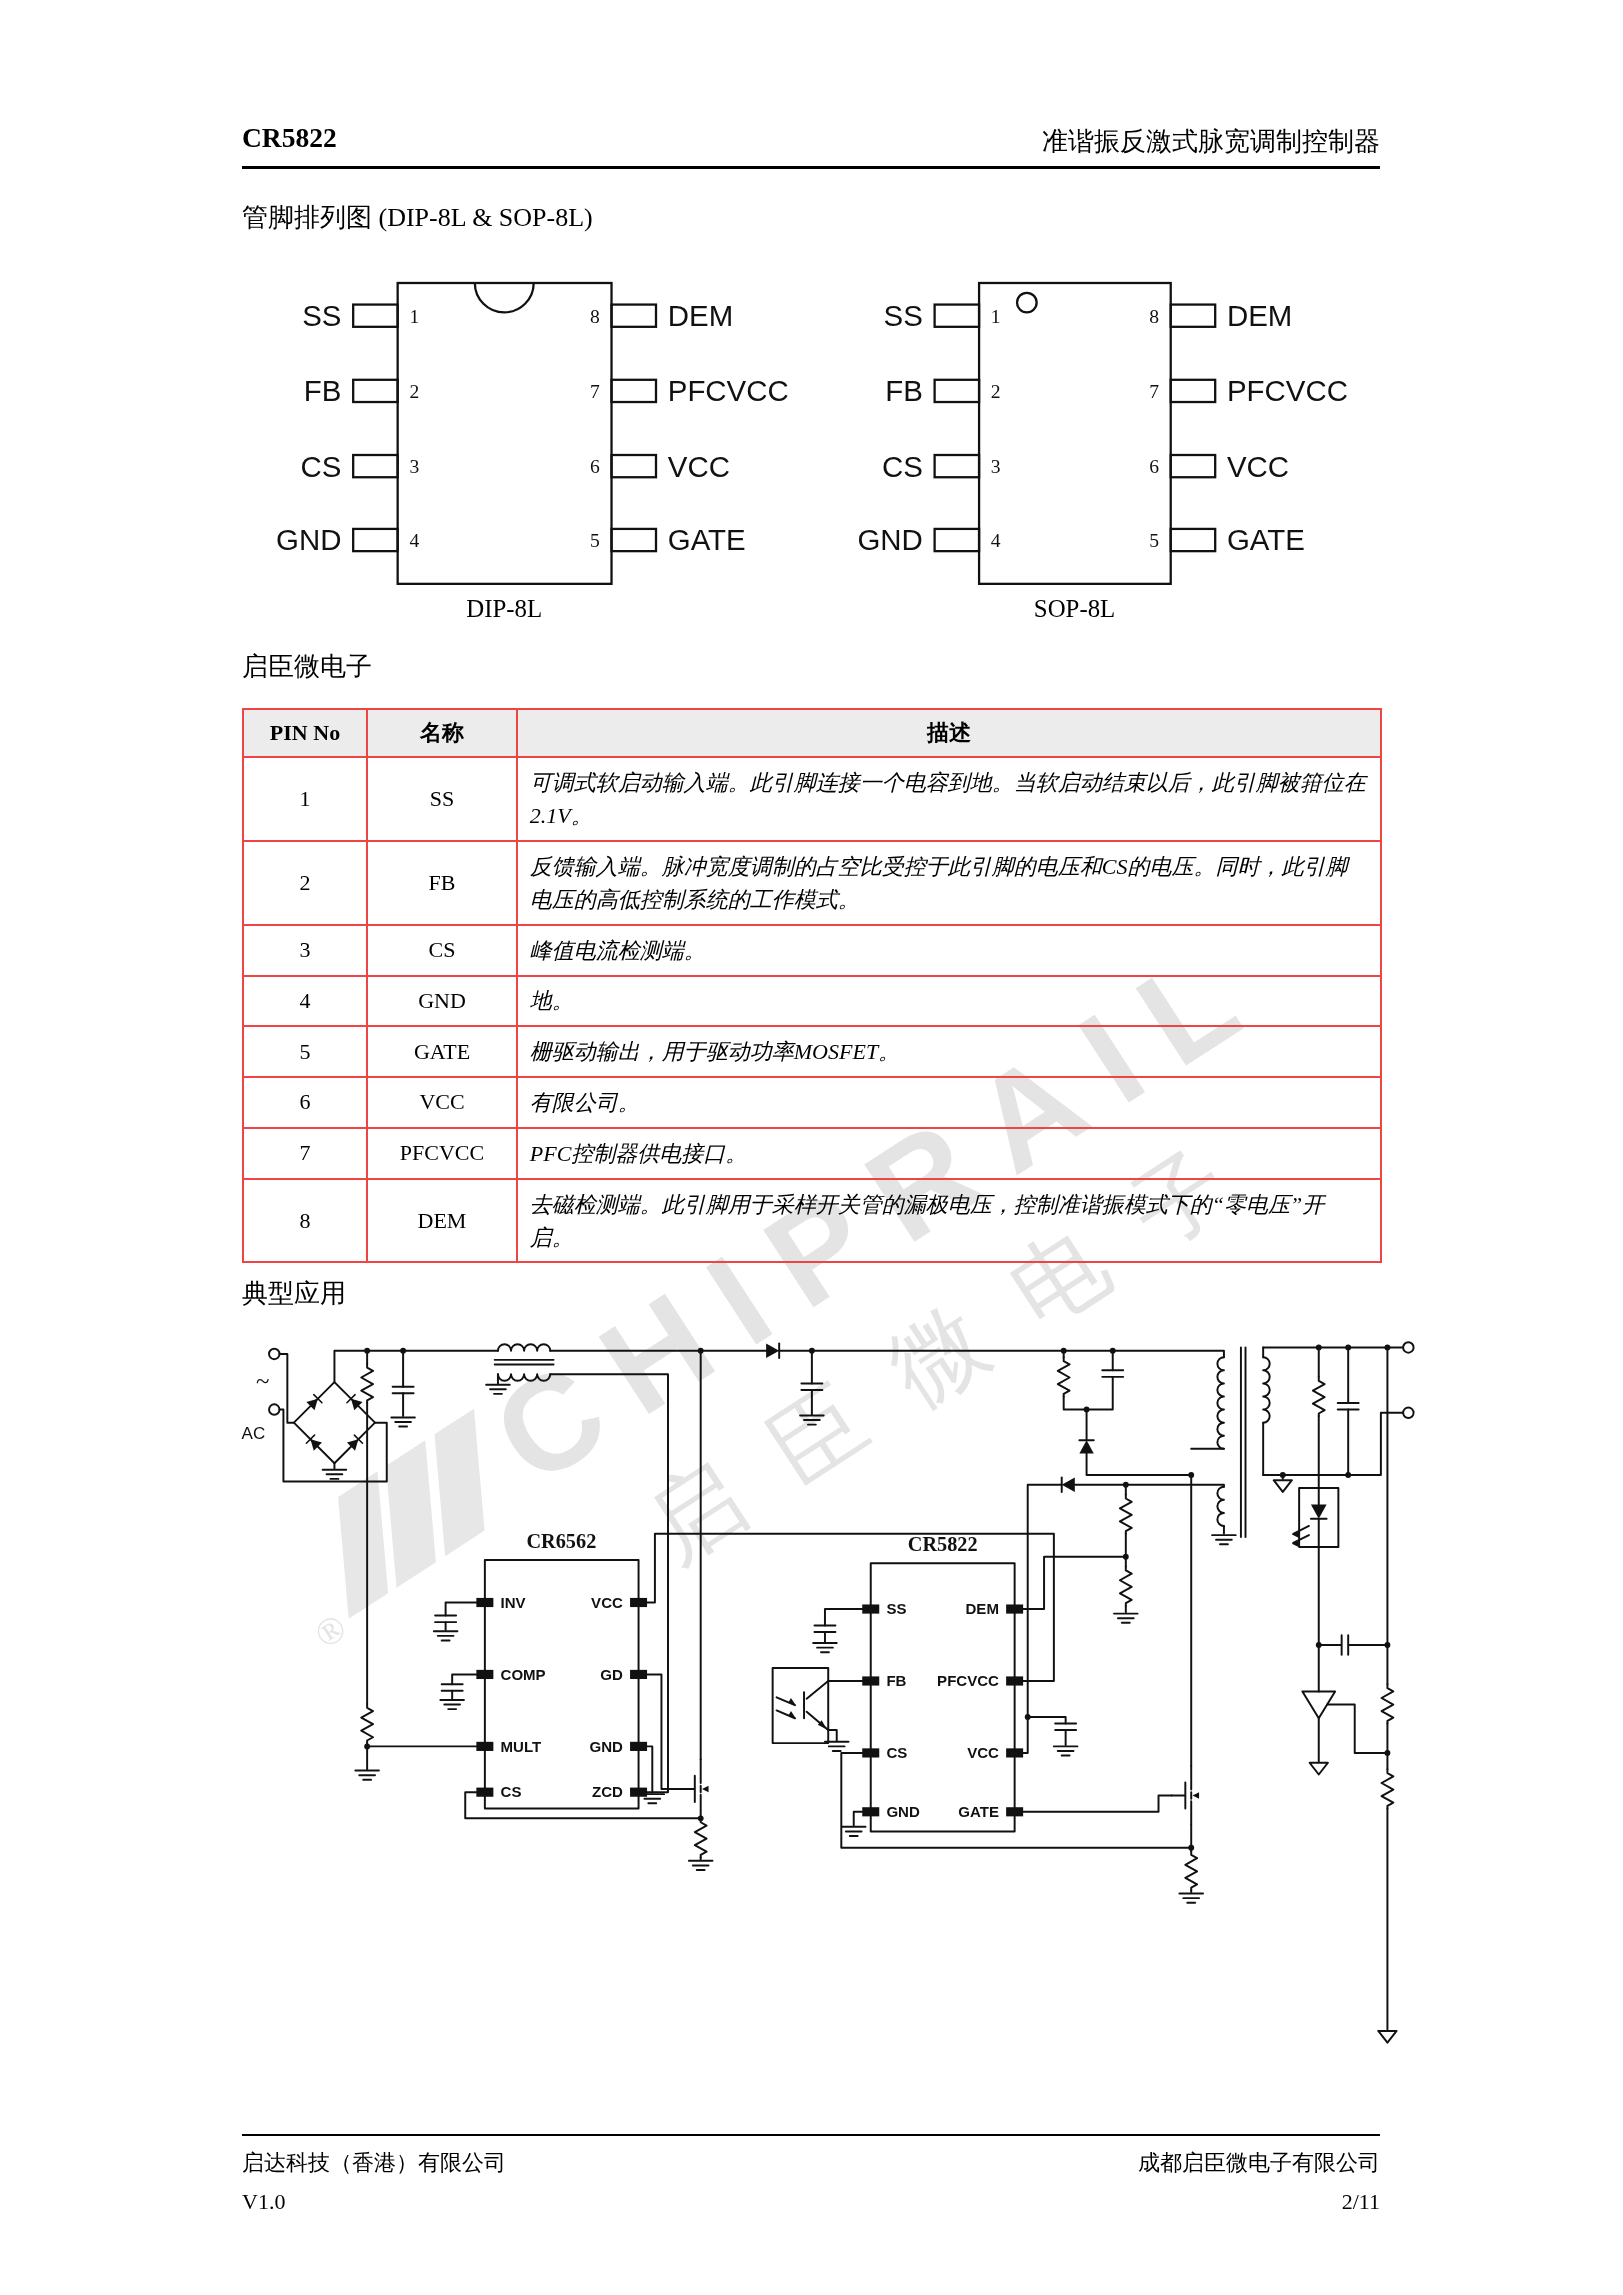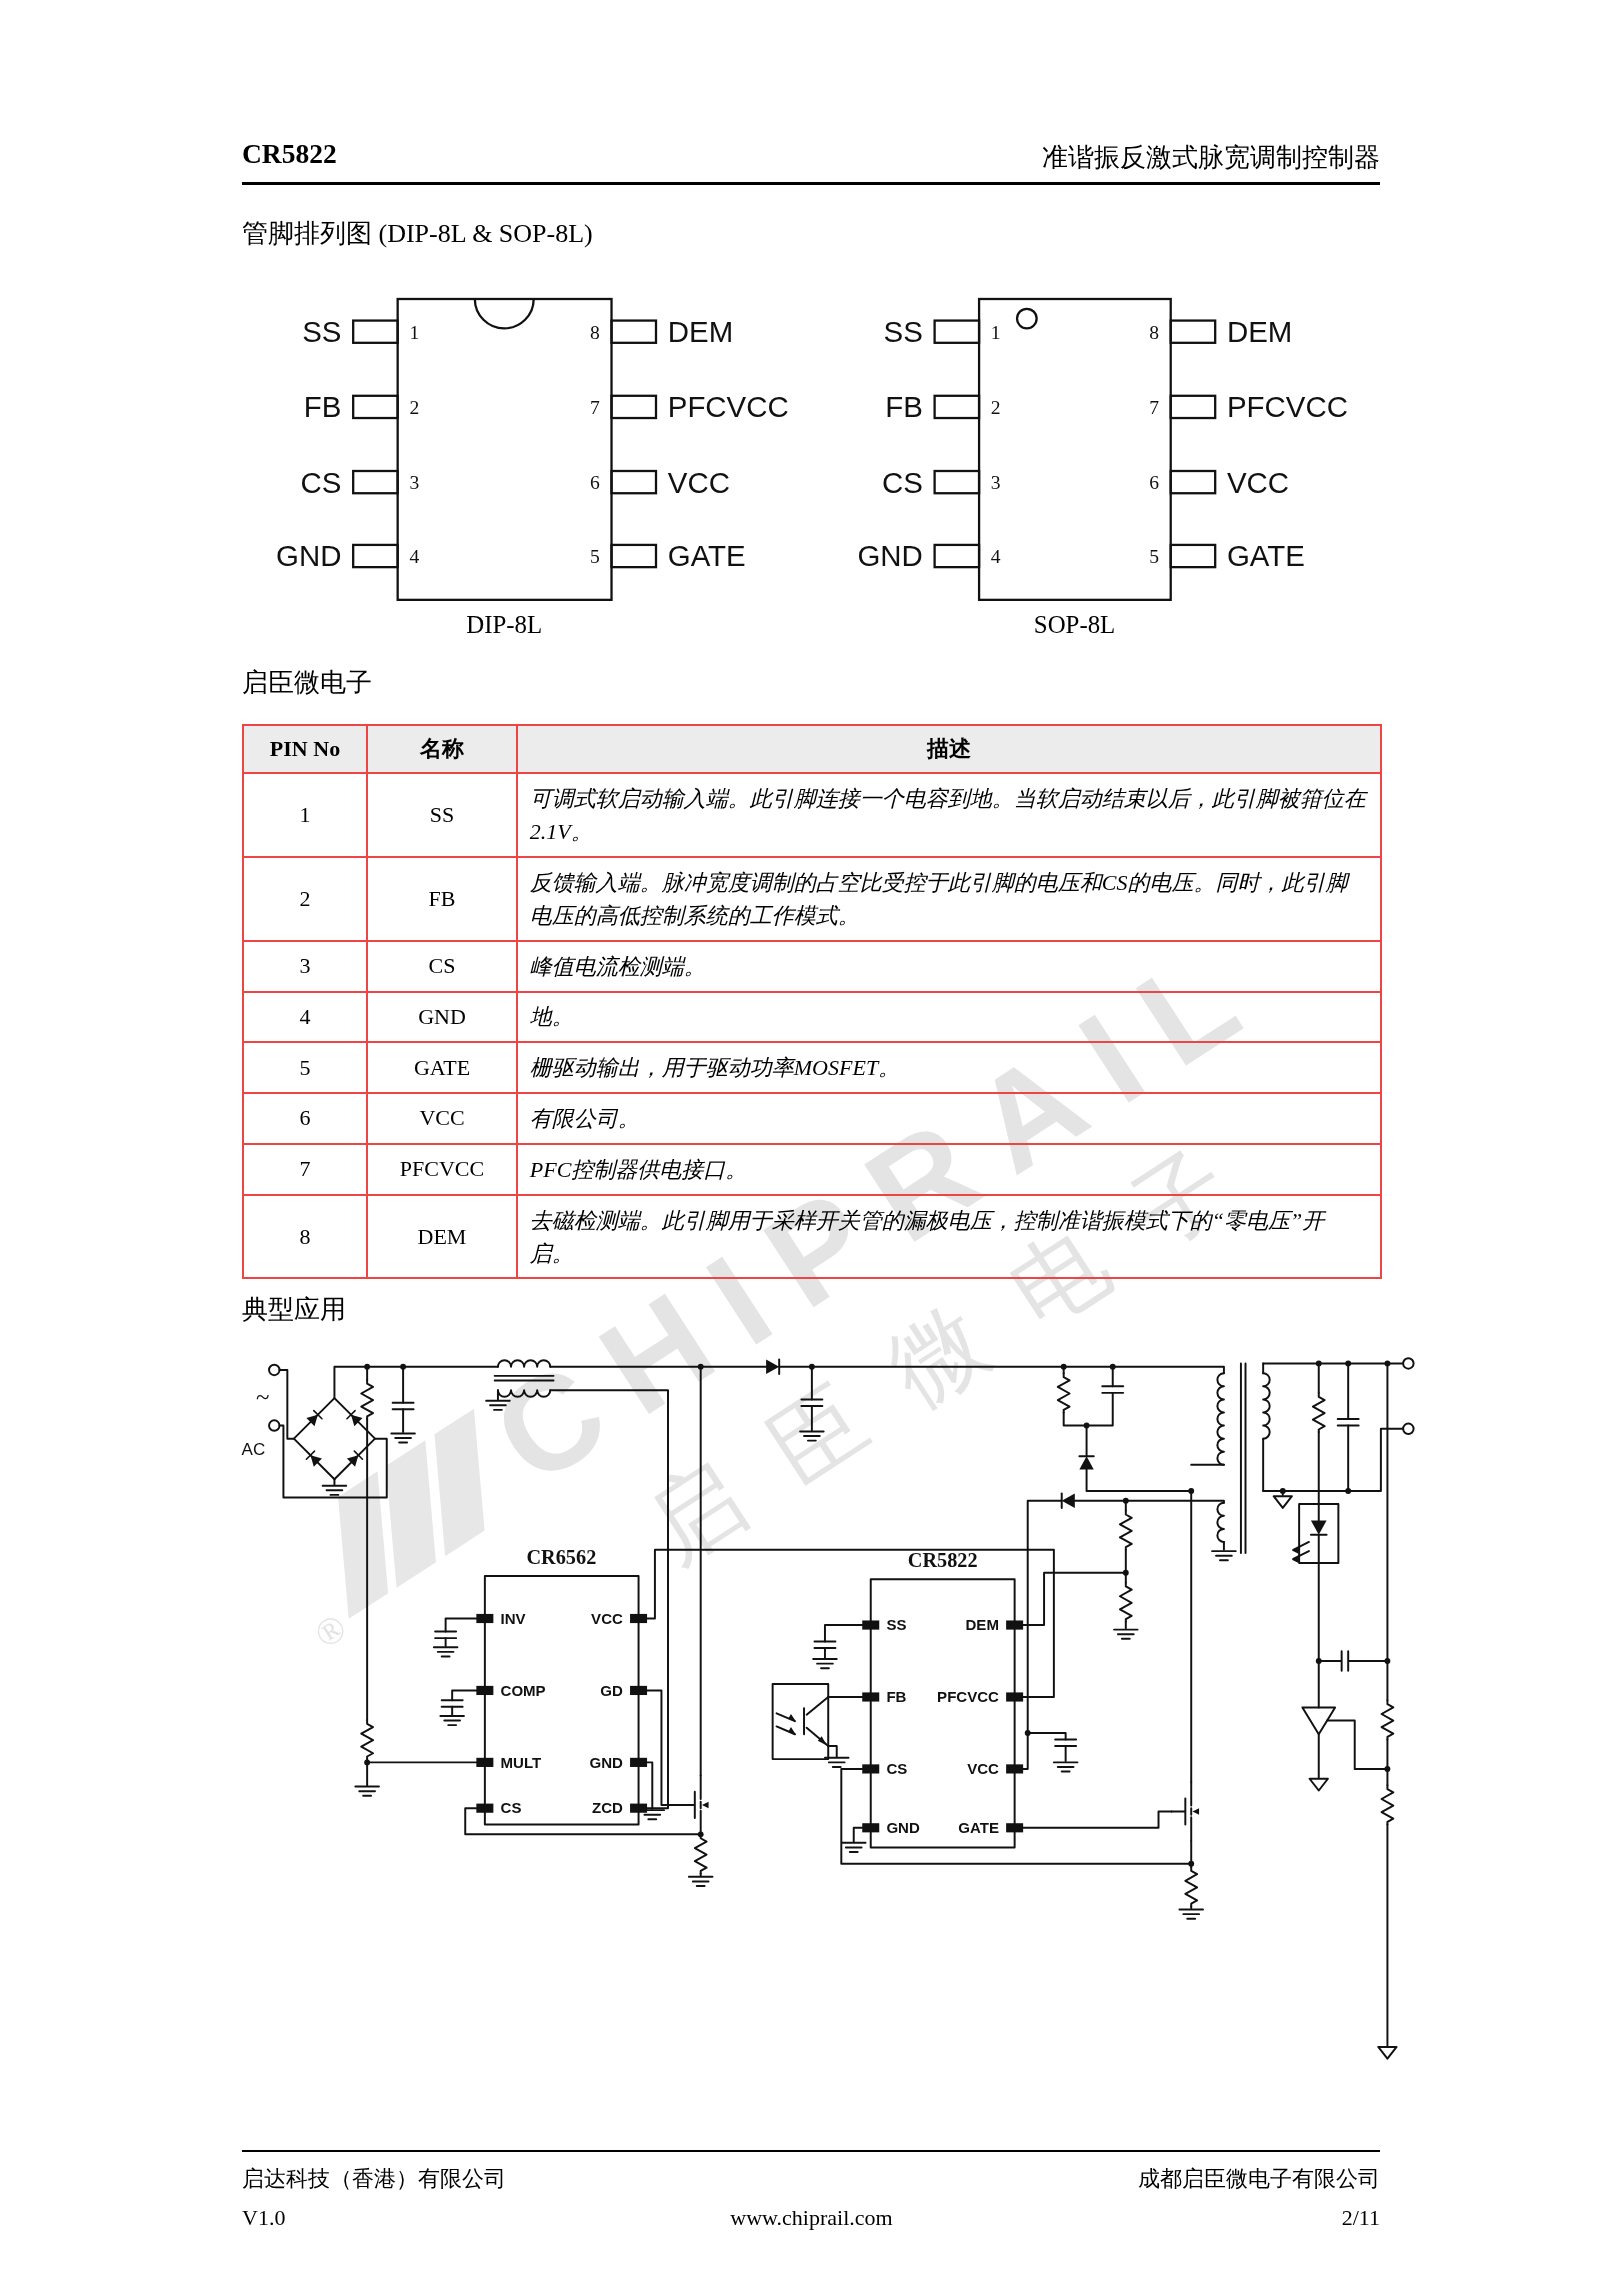--- a/index.html
+++ b/index.html
@@ -1,18 +1,18 @@
 <!DOCTYPE html>
 <html style="font-size:10.5px"><head>
 <meta charset="utf-8">
 <style>
   html,body{margin:0;padding:0;background:#9a9a9a;}
   .page{position:relative;width:1623px;height:2295px;background:#ffffff;margin:0 auto;
         font-family:"Liberation Serif","DejaVu Serif",serif;color:#000;overflow:hidden;}
-  .content{position:absolute;inset:0;z-index:1;margin-top:16px;}
+  .content{position:absolute;inset:0;z-index:1;}
   
   .hdr-left{position:absolute;left:242px;top:122px;font-size:27.5px;font-weight:bold;}
   .hdr-right{position:absolute;right:243px;top:124px;font-size:26px;}
   .hdr-rule{position:absolute;left:242px;top:166px;width:1138px;height:2.6px;background:#000;}
   
   .sec-title{position:absolute;left:242px;font-size:26px;font-weight:normal;}
   #t-pinout{top:200px;}
   #t-pindesc{top:649px;}
   #t-app{top:1276px;text-align:center;}
   
@@ -488,18 +488,17 @@
       <text class="pin pinr" x="1166" y="453">DEM</text>
       <text class="pin pinr" x="1166" y="563">PFCVCC</text>
       <text class="pin pinr" x="1166" y="673">VCC</text>
       <text class="pin pinr" x="1166" y="763">GATE</text>
     </svg>
 
     <div class="ftr-rule"></div>
     <div class="ftr ftr-l">启达科技（香港）有限公司</div>
     <div class="ftr ftr-r">成都启臣微电子有限公司</div>
     <div class="ftr ftr-v">V1.0</div>
-    <div class="ftr ftr-w">www.chiprail.com</div>
     <div class="ftr ftr-p">2/11</div>
 
   </div>
 </div>
 
 
 </body></html>

